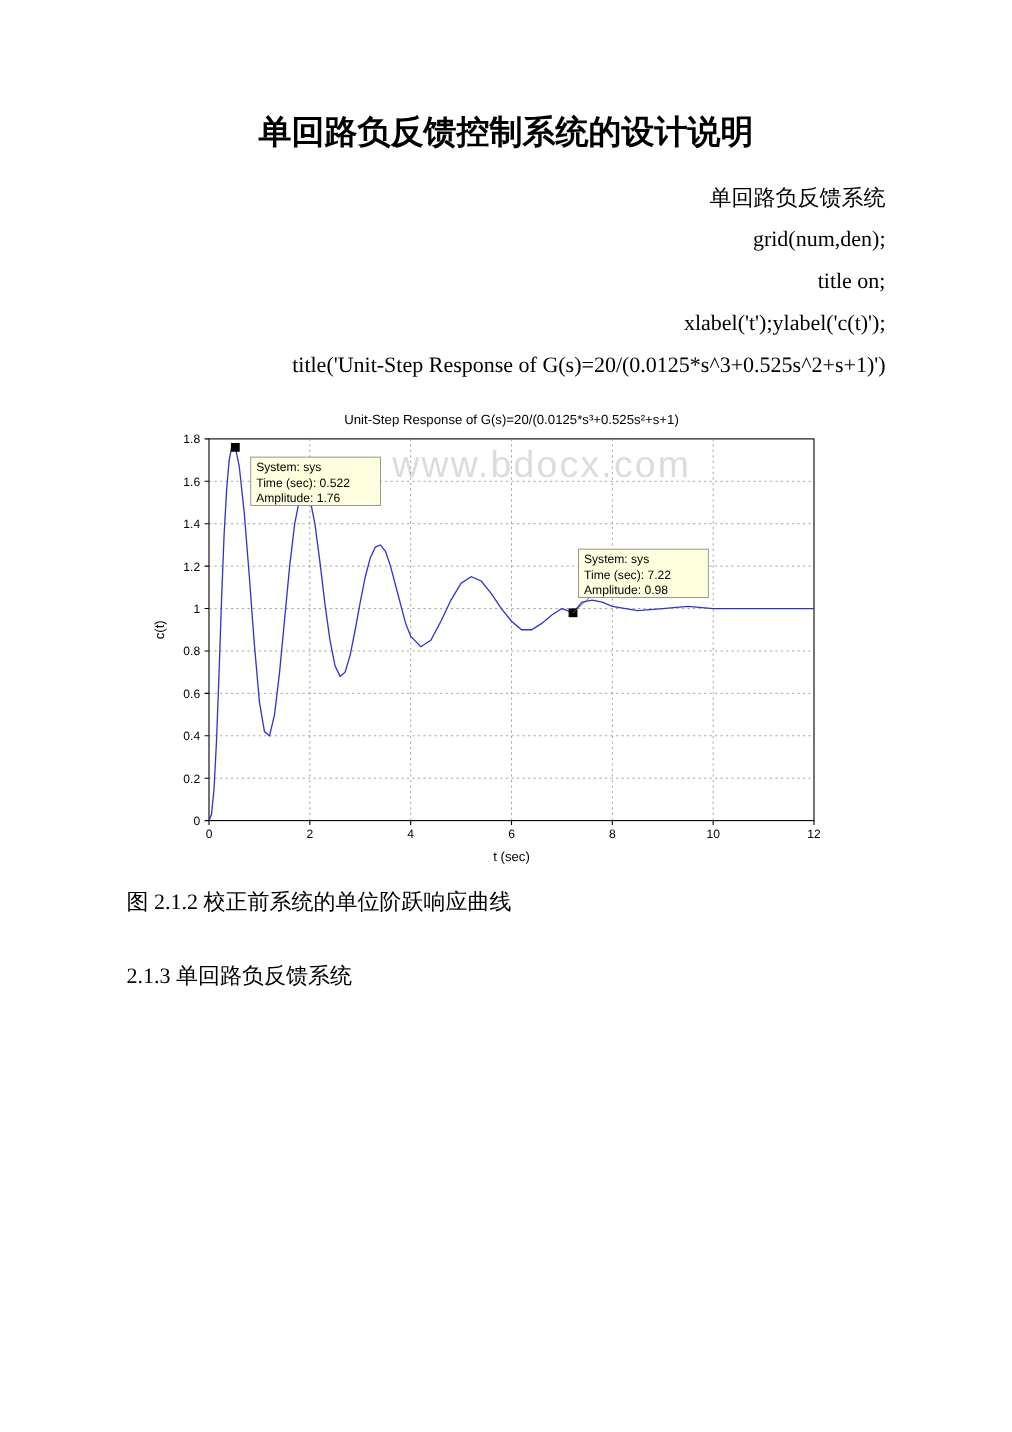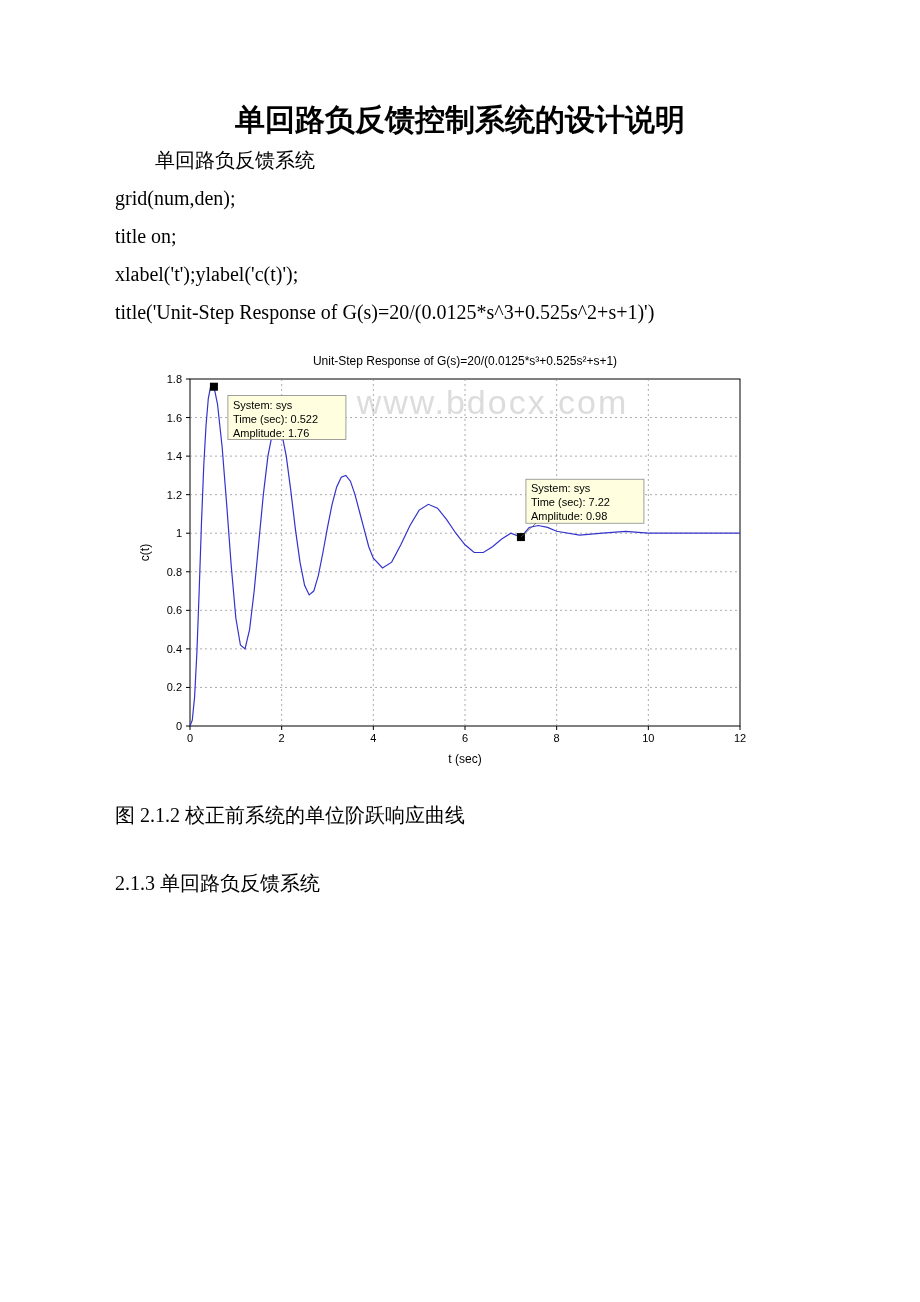--- a/index.html
+++ b/index.html
@@ -9,45 +9,47 @@
     font-family: "SimSun", "Songti SC", serif;
     width: 920px;
   }
   .page {
     padding: 100px 115px 60px 115px;
   }
   .title {
     font-size: 30px;
     font-weight: bold;
     text-align: center;
+    margin-bottom: 20px;
     font-family: "SimSun", "Heiti SC", sans-serif;
   }
   .body-text {
     font-size: 20px;
     line-height: 1.9;
     text-indent: 2em;
+    text-align: right;
   }
   .code-line {
     font-family: "Times New Roman", serif;
     font-size: 20px;
     line-height: 1.9;
     text-indent: 0;
   }
   .chart-wrap {
     margin: 20px 0 10px 20px;
   }
   .chart-svg {
     background: #ffffff;
     display: block;
   }
   .caption {
     font-size: 20px;
     line-height: 1.9;
     text-indent: 0;
-    margin-top: 25px;
+    margin-top: 10px;
   }
   .section {
     font-size: 20px;
     line-height: 1.9;
     text-indent: 0;
     margin-top: 30px;
   }
 </style>
 </head>
 <body>

